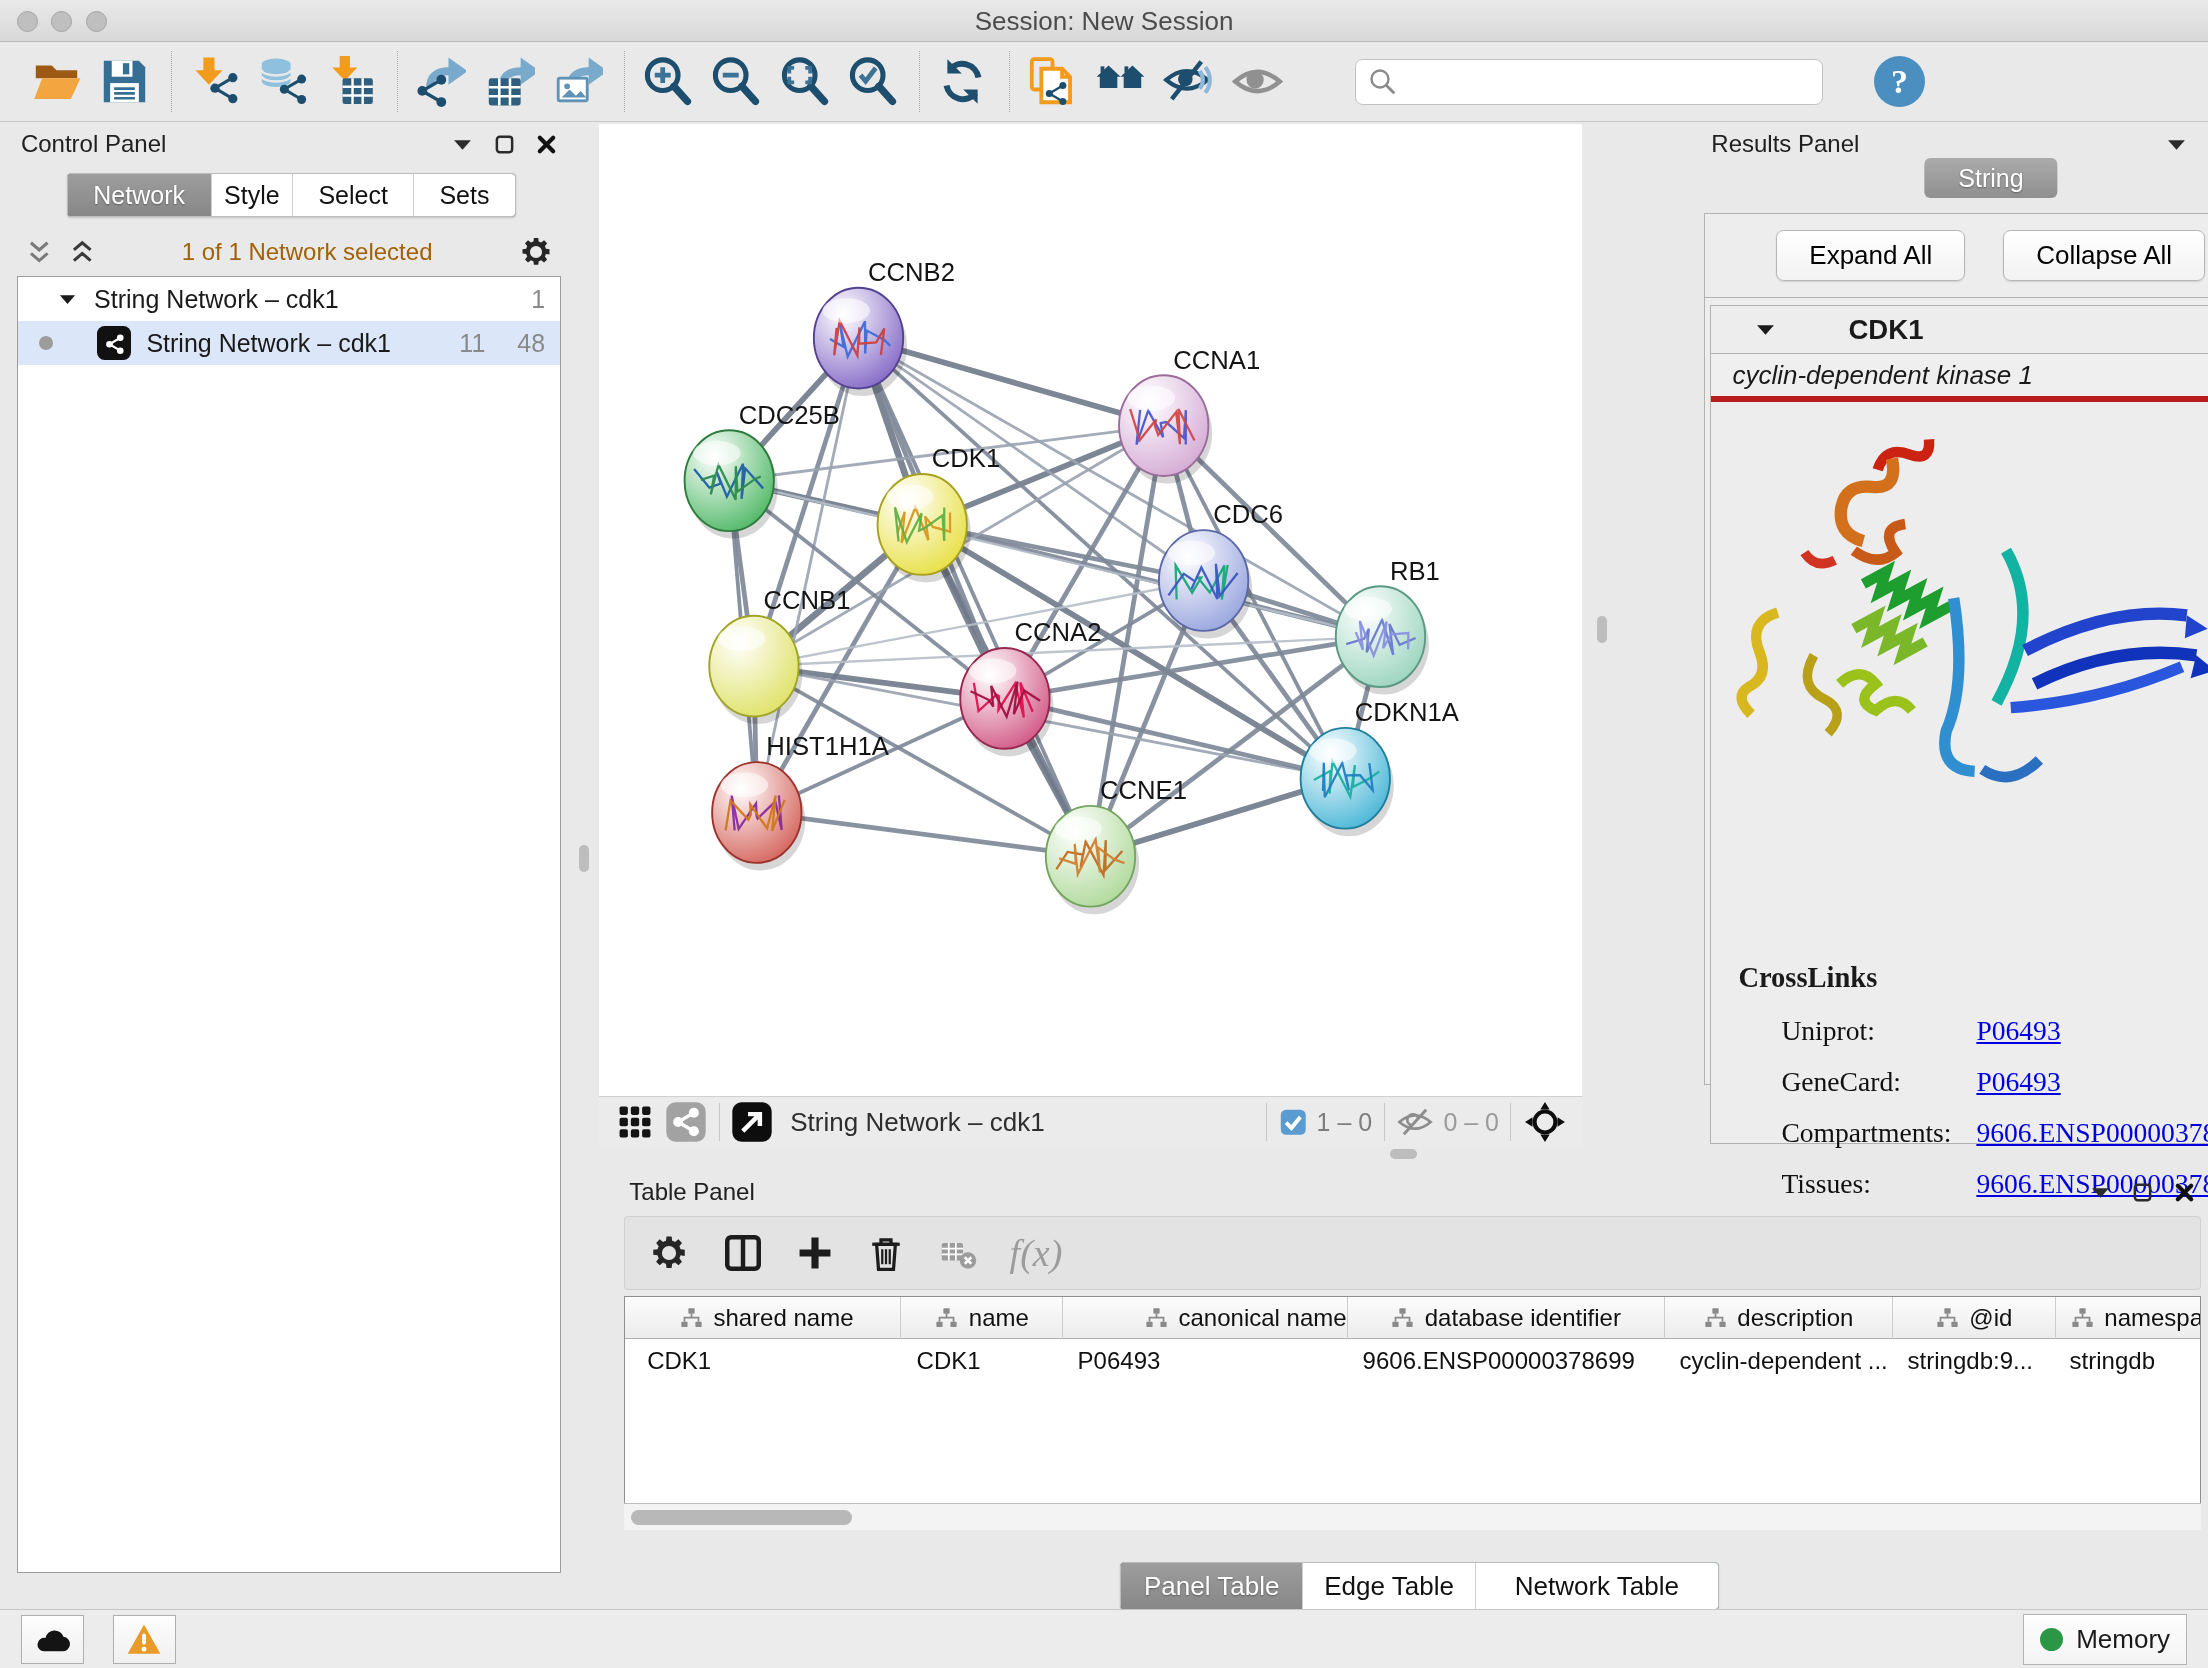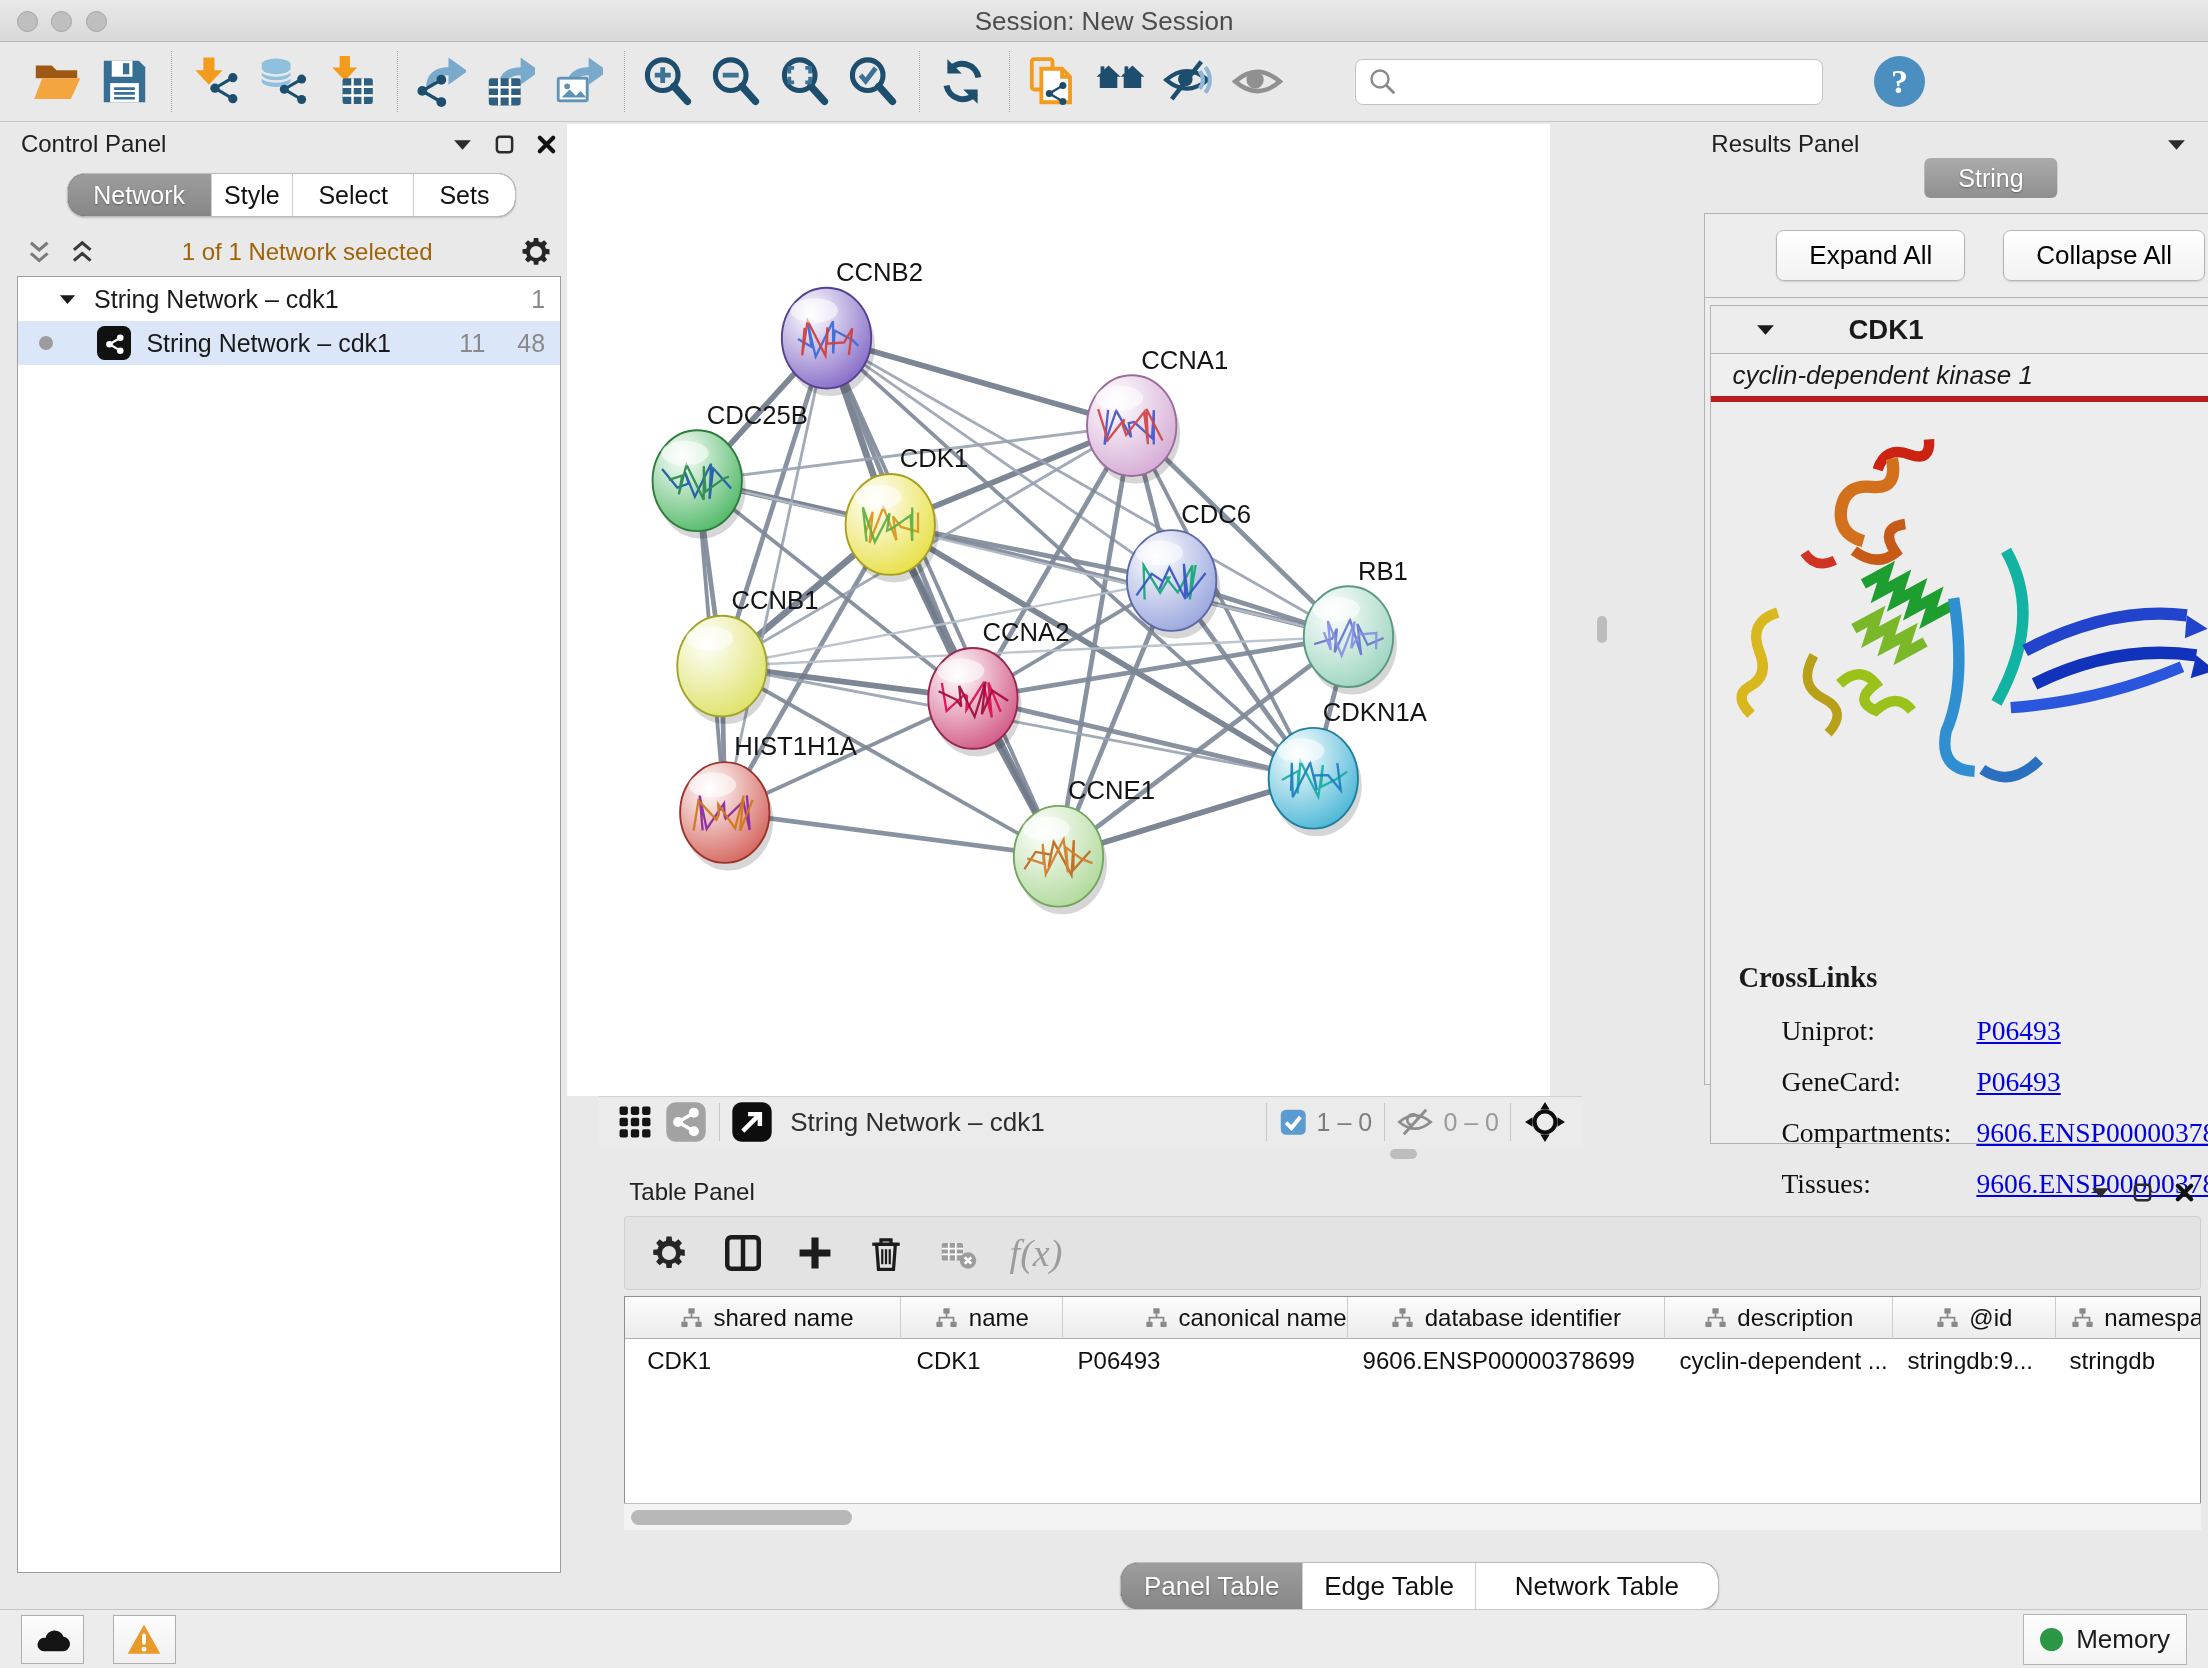--- a/index.html
+++ b/index.html
@@ -20,38 +20,38 @@
   #search-input { border:none; outline:none; flex:1; font-size:24px; height:38px; font-family:inherit; background:transparent; }
   #help-btn { width:51px; height:51px; border-radius:50%; background:#4a8fc0; color:#fff; font-size:34px; font-weight:bold; display:flex; align-items:center; justify-content:center; margin-left:51px; font-family:"Liberation Serif",serif; }
 
   
   .panel-header { height:40px; display:flex; align-items:center; padding:0 13.3px; }
   .panel-title { font-size:24px; color:#202020; }
   .ph-icons { margin-left:auto; display:flex; align-items:center; gap:21px; }
 
   
   #control-panel { left:7.6px; top:124px; width:563px; height:1457px; }
-  .seg-tabs { display:flex; border:1px solid #bdbdbd; border-radius:18px; overflow:hidden; background:#14532d; box-shadow:0 1px 1.9px rgba(0,0,0,.18); }
+  .seg-tabs { display:flex; border:1px solid #bdbdbd; border-radius:4px; overflow:hidden; background:#14532d; box-shadow:0 1px 1.9px rgba(0,0,0,.18); }
   .seg-tab { font-size:25px; padding:6.7px 0; text-align:center; border-right:1px solid #cfcfcf; background:#fff; color:#111; }
   .seg-tab:last-child { border-right:none; }
   .seg-tab.active { background:linear-gradient(#9d9d9d,#878787); color:#fff; text-shadow:0 1px 1.9px rgba(0,0,0,.35); }
   #cp-tabs { position:absolute; left:59px; top:49px; width:449px; }
   #cp-tabs .seg-tab:nth-child(1){width:145px;} #cp-tabs .seg-tab:nth-child(2){width:82px;} #cp-tabs .seg-tab:nth-child(3){width:122px;} #cp-tabs .seg-tab:nth-child(4){width:101px;}
   #cp-subbar { position:absolute; left:0; top:107px; width:563px; height:42px; display:flex; align-items:center; padding:0 17px; }
   #cp-status { font-size:24px; color:#a16207; flex:1; text-align:center; }
   #cp-tree { position:absolute; left:9.5px; top:152px; width:544px; height:1297px; background:#fff; border:1.9px solid #9d9d9d; }
   .tree-row { height:44px; display:flex; align-items:center; font-size:25px; }
   .tree-count { color:#8a8a8a; }
 
   
   .vsplit-dot { width:9.5px; height:27px; border-radius:4.8px; background:#bdbdbd; }
   .hsplit-dot { width:27px; height:9.5px; border-radius:4.8px; background:#bdbdbd; }
 
   
-  #network-canvas { left:567px; top:124px; width:983px; height:972px; background:#fff; }
+  #network-canvas { left:599px; top:124px; width:983px; height:972px; background:#fff; }
   #network-bar { left:599px; top:1096px; width:983px; height:51px; background:#ebebeb; border-top:1px solid #d0d0d0; display:flex; align-items:center; padding:0 9.5px; }
   .nb-sep { width:0; height:38px; border-left:1px solid #c6c6c6; margin:0 11.4px; }
   #nb-title { font-size:26px; color:#2e2e2e; margin-left:17px; flex:1; }
   .nb-count { font-size:25px; color:#7d7d7d; margin-left:9.5px; }
 
   
   #results-panel { left:1698px; top:124px; width:586px; height:1029px; }
   #rp-tab { position:absolute; left:50%; transform:translateX(-50%); top:34px; padding:5.7px 34px; font-size:25px; color:#fff; background:linear-gradient(#ababab,#8f8f8f); border-radius:6px; text-shadow:0 1px 1.9px rgba(0,0,0,.35); }
   #rp-box { position:absolute; left:5.7px; top:89px; width:574px; height:872px; border:1.9px solid #b2b2b2; background:#ededed; }
   #rp-buttons { height:84px; border-bottom:1.9px solid #b2b2b2; display:flex; align-items:center; justify-content:center; gap:38px; }

